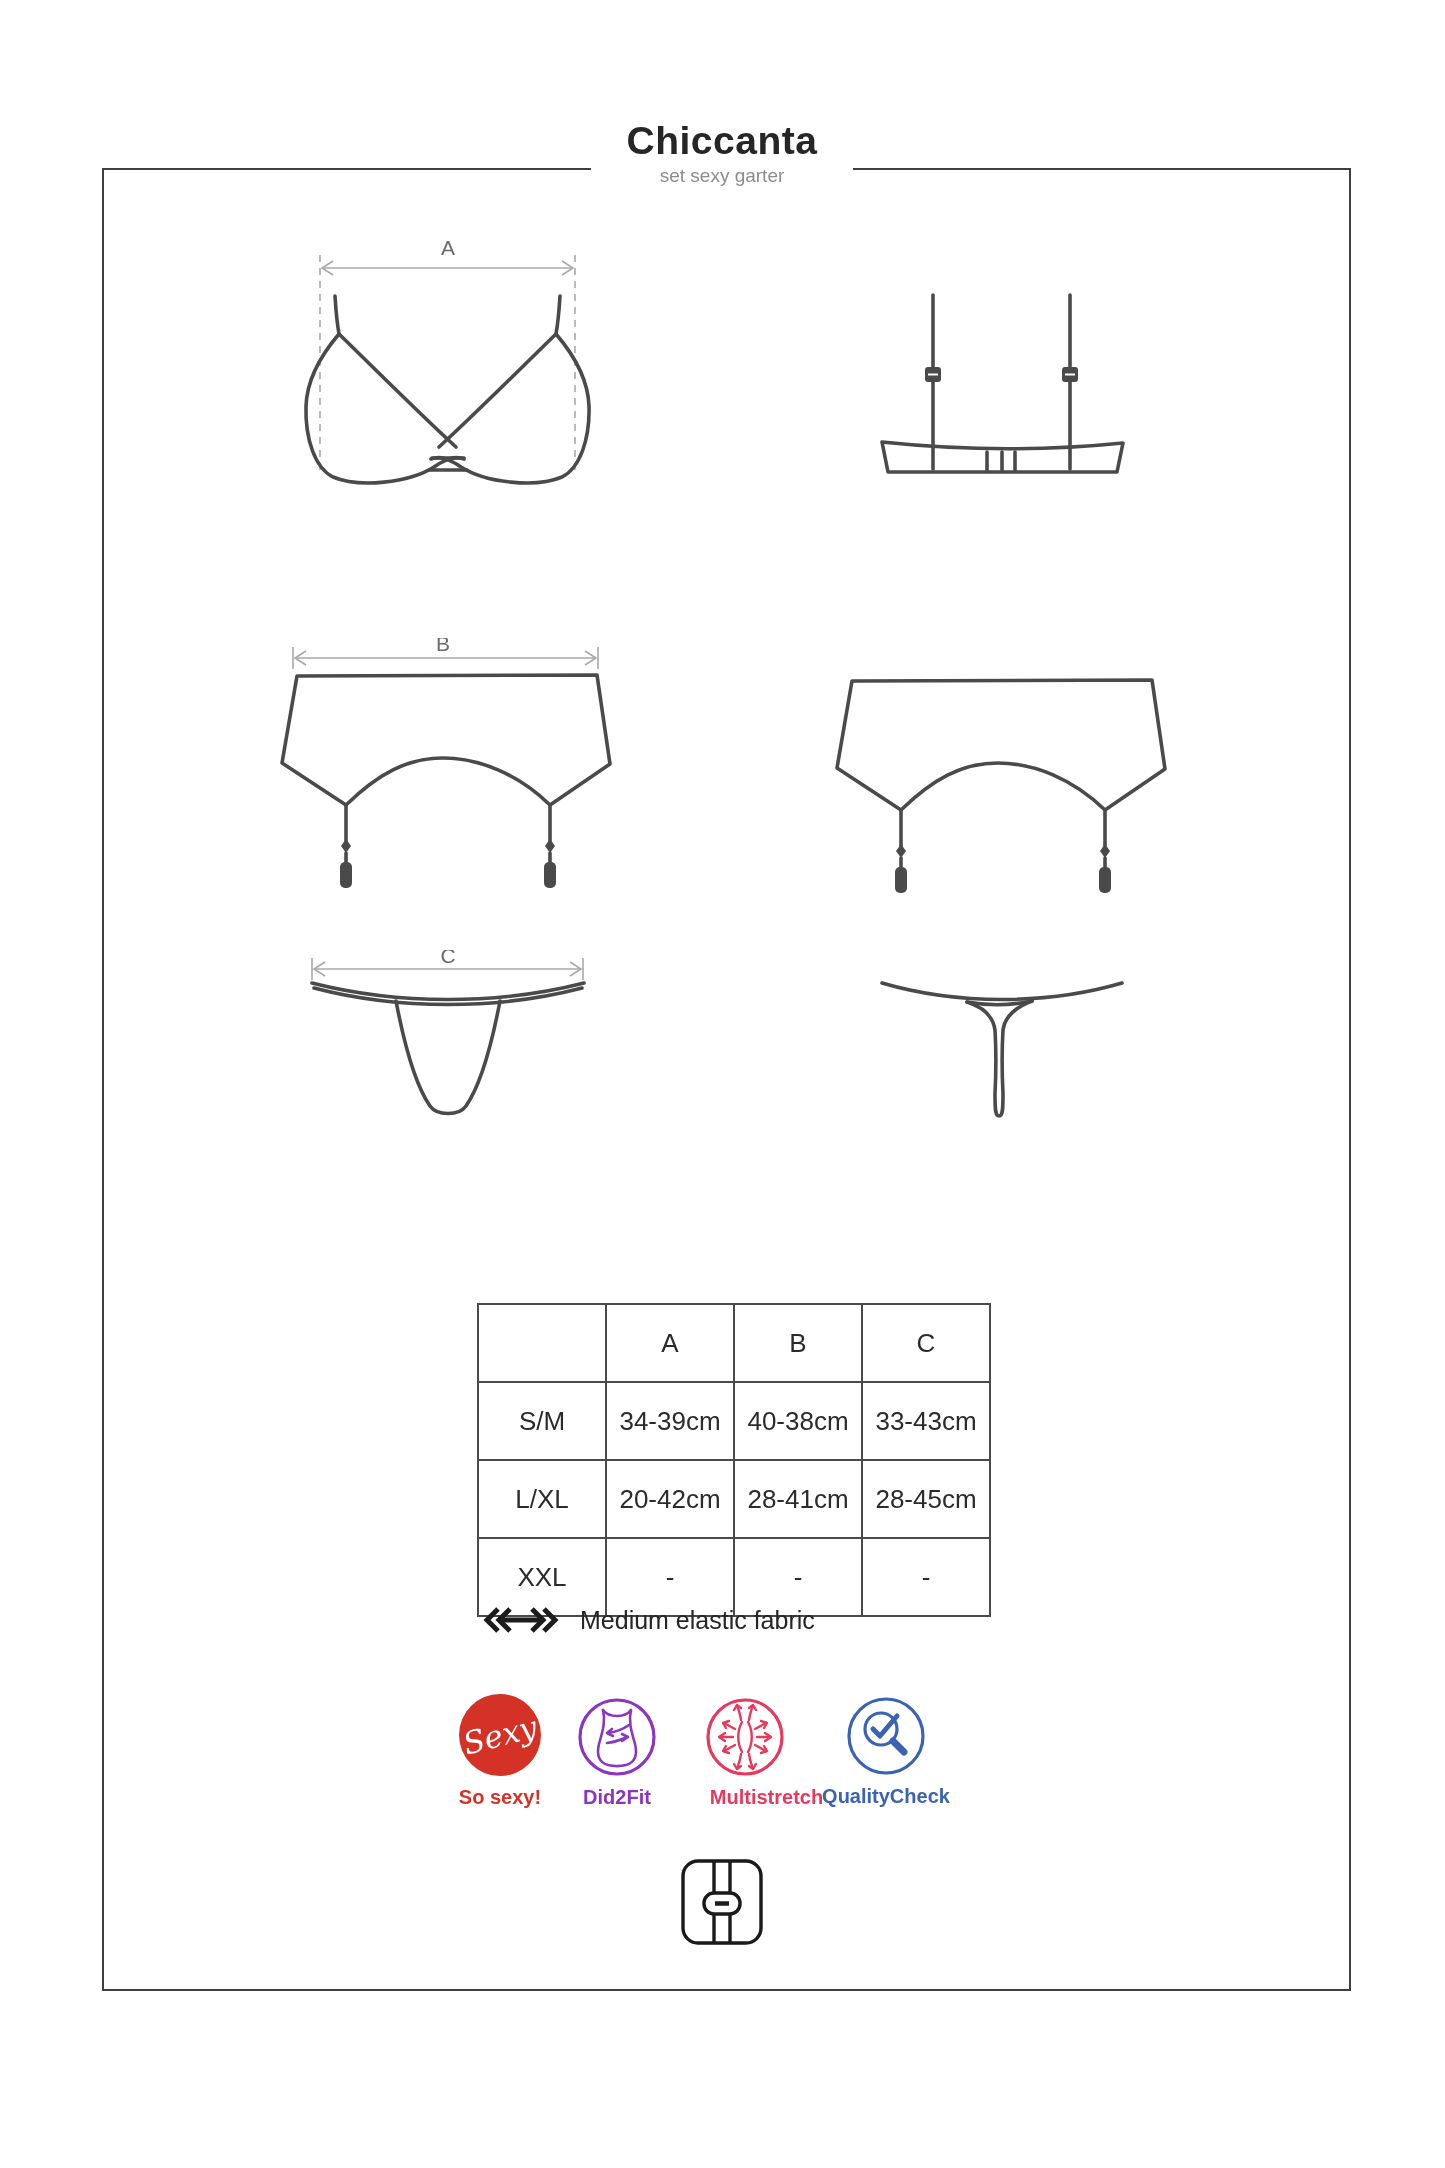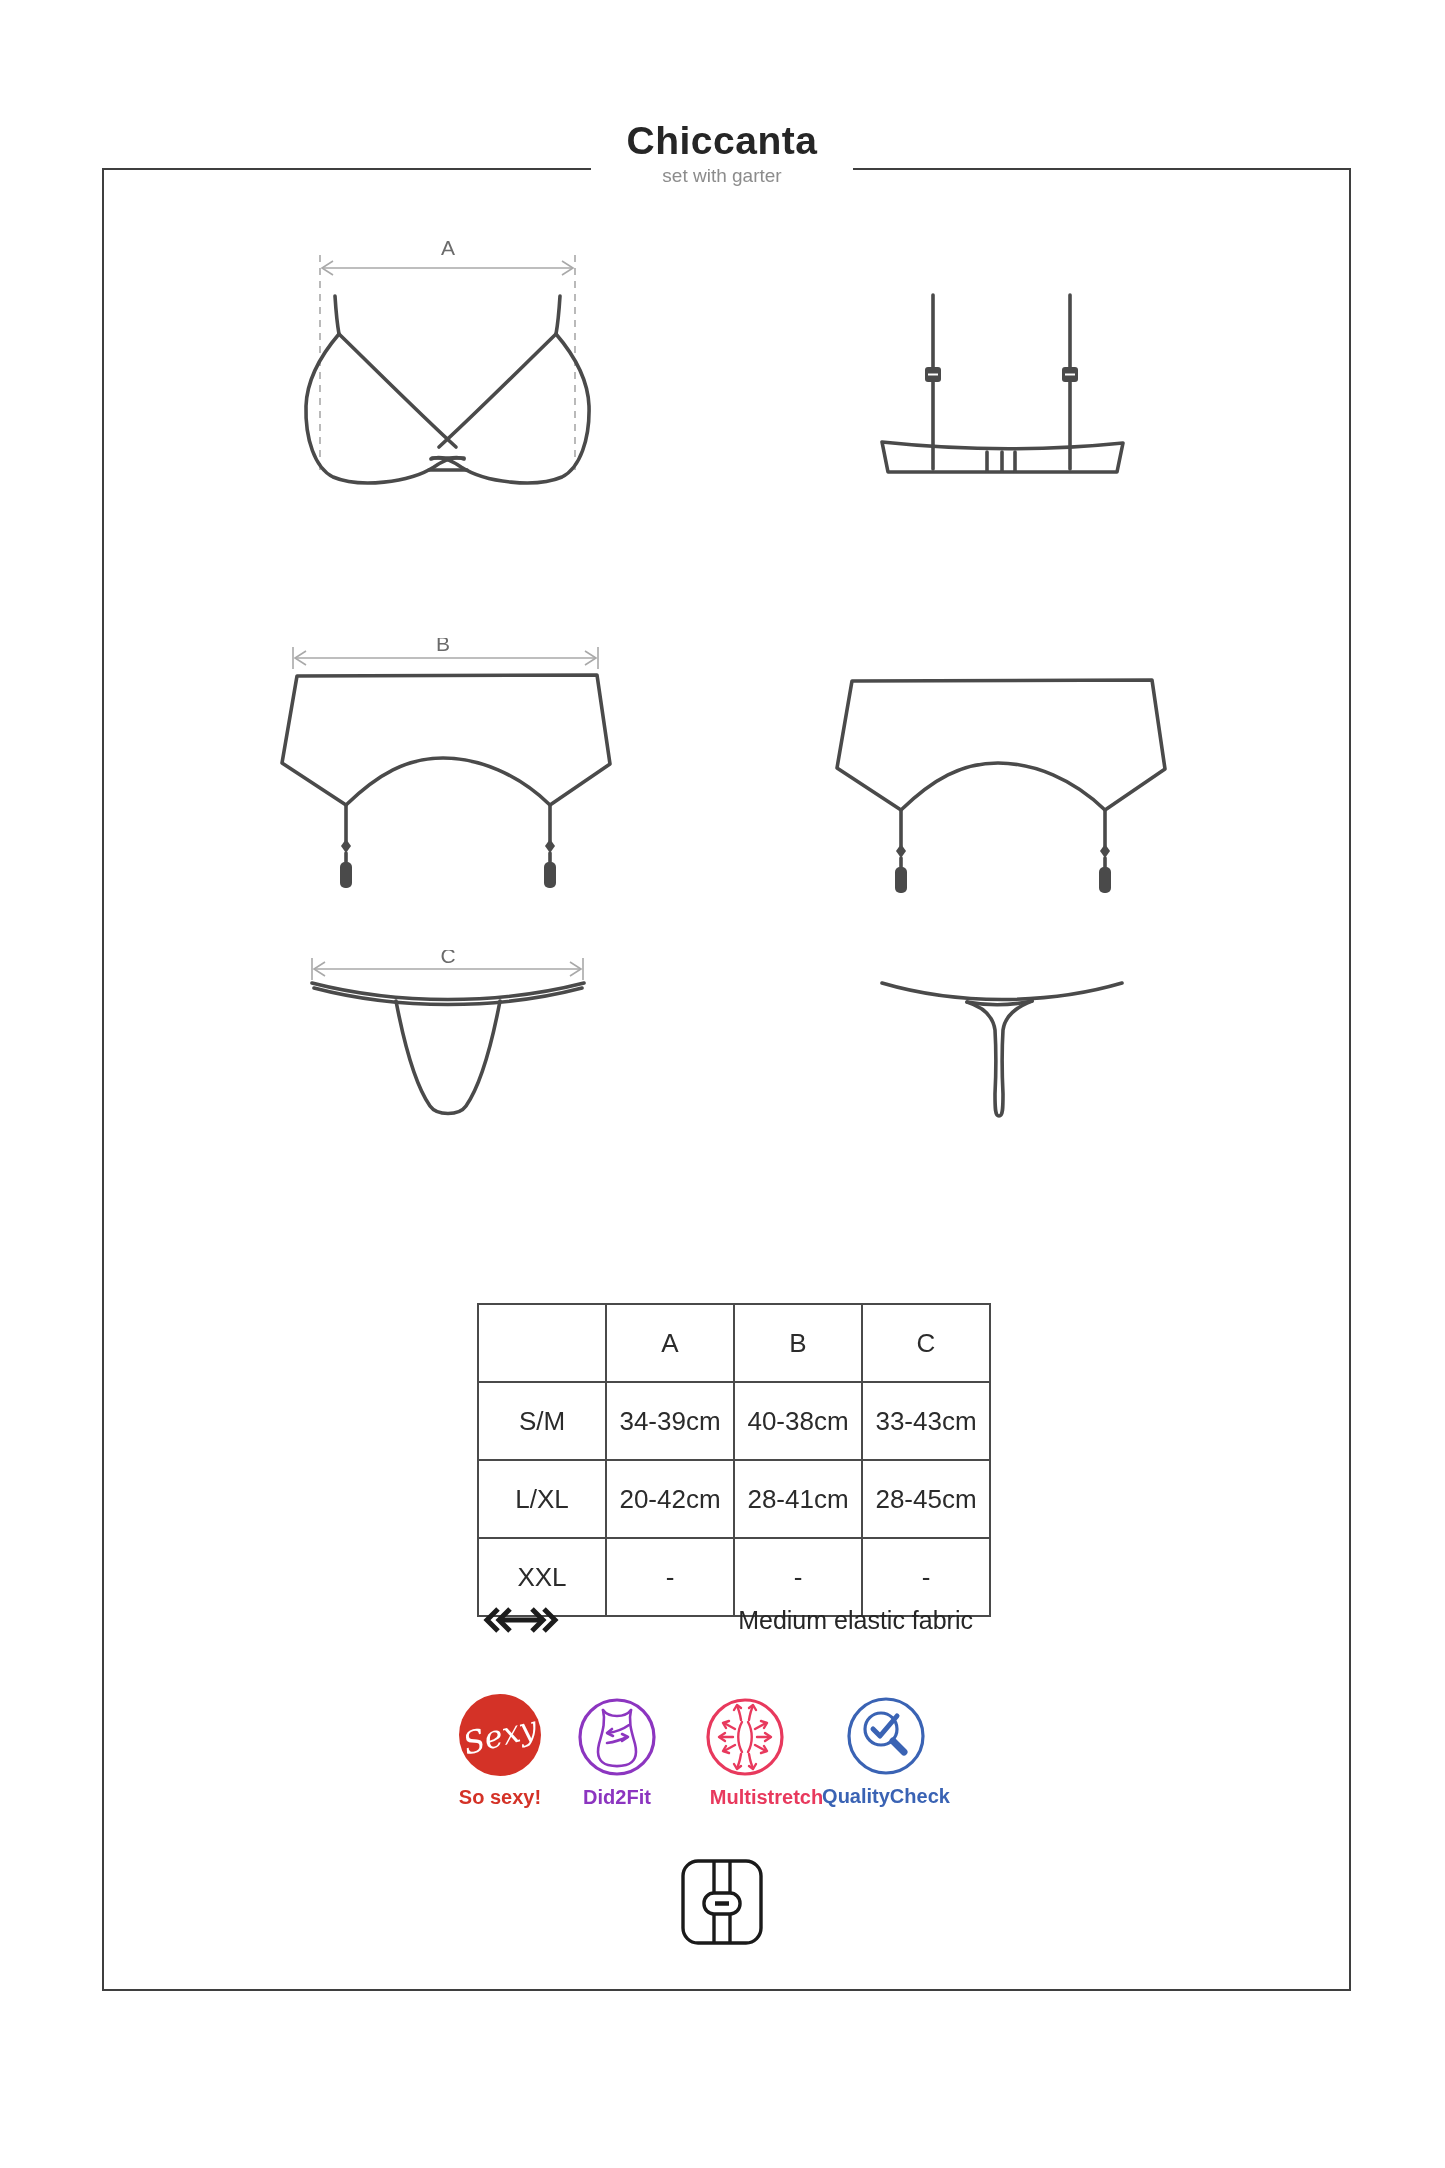--- a/index.html
+++ b/index.html
@@ -15,41 +15,41 @@
   #bra-front{left:302px;top:236px;}
   #bra-back{left:858px;top:283px;}
   #garter-front{left:278px;top:638px;}
   #garter-back{left:833px;top:643px;}
   #thong-front{left:298px;top:950px;}
   #thong-back{left:872px;top:952px;}
   .size-table{position:absolute;left:477px;top:1303px;border-collapse:collapse;table-layout:fixed;}
   .size-table td{width:124px;height:74px;border:2px solid #4a4a4a;text-align:center;
                  vertical-align:middle;font-size:26px;color:#2b2b2b;background:#fff;}
   .fabric-note{position:absolute;left:477px;top:1605px;width:496px;display:flex;
-               align-items:center;justify-content:space-between;gap:15px;}
+               align-items:center;justify-content:flex-start;gap:15px;}
   .fabric-note-text{font-size:25px;color:#262626;}
   .badge{position:absolute;display:flex;flex-direction:column;align-items:center;}
   #badge-so-sexy{left:452px;top:1693px;width:96px;}
   #badge-did2fit{left:569px;top:1697px;width:96px;}
   #badge-multistretch{left:692px;top:1697px;width:106px;}
   #badge-qualitycheck{left:822px;top:1696px;width:128px;}
   .badge-label{font-weight:700;font-size:20px;margin-top:9px;white-space:nowrap;}
   .lbl-red{color:#d43227;} .lbl-purple{color:#8c35c0;} .lbl-pink{color:#e8395d;margin-left:43px;} .lbl-blue{color:#3a63b4;}
   .care{position:absolute;left:680px;top:1858px;}
 </style>
 </head>
 <body>
 
 <div class="page">
 
   <div class="frame"></div>
 
   <div class="title-block">
     <div class="title">Chiccanta</div>
-    <div class="subtitle">set with garter</div>
+    <div class="subtitle">set sexy garter</div>
   </div>
 
   <svg id="bra-front" class="diagram" width="292" height="258" viewBox="0 0 292 258">
     <g stroke="#a9a9a9" fill="none" stroke-width="1.6">
       <line x1="18" y1="19" x2="18" y2="240" stroke-dasharray="7 6"></line>
       <line x1="273" y1="19" x2="273" y2="240" stroke-dasharray="7 6"></line>
       <line x1="21" y1="32" x2="270" y2="32"></line>
       <path d="M31,25 L20,32 L31,39"></path>
       <path d="M260,25 L271,32 L260,39"></path>
     </g>

